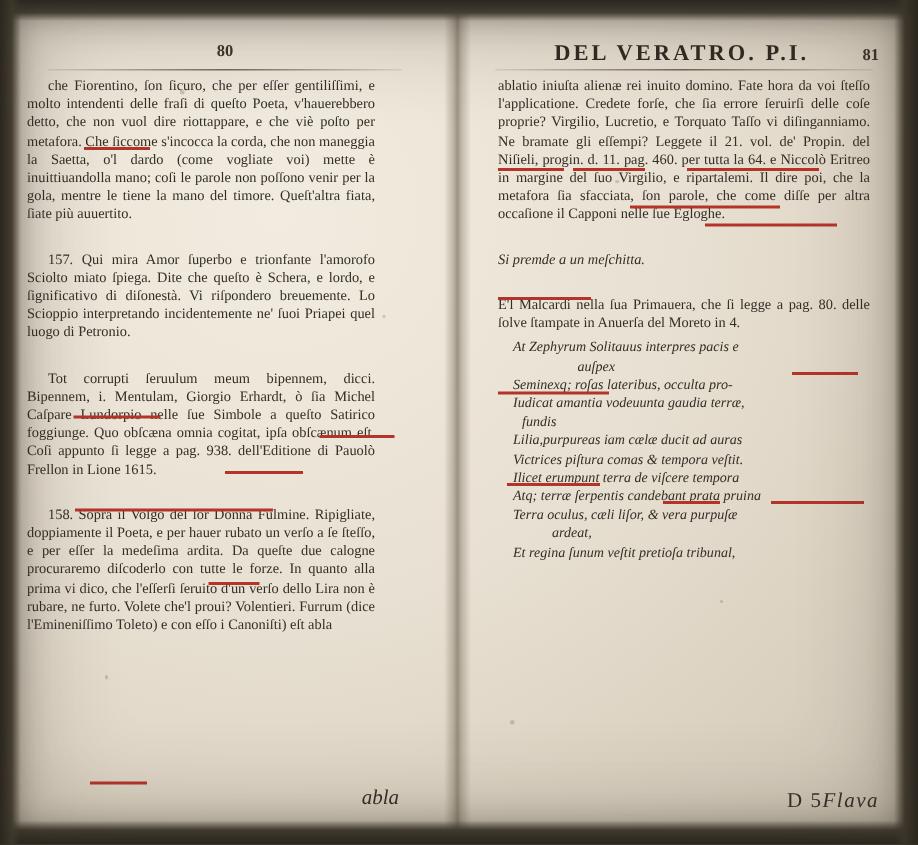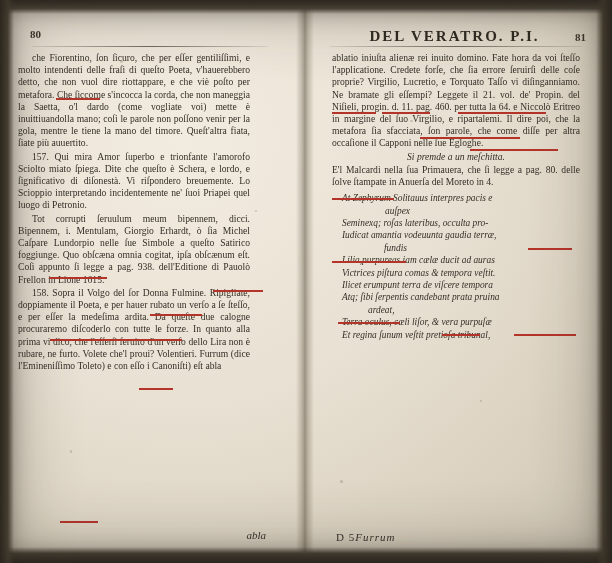--- a/index.html
+++ b/index.html
@@ -47,20 +47,21 @@
   .page{
     position:absolute;top:0;height:563px;
   }
   .page-left{left:0;width:300px;}
   .page-right{left:310px;width:302px;}
 
   .hdr{
     position:absolute;top:28px;width:100%;
     display:flex;align-items:baseline;
     font-family:"Liberation Serif", serif;
+    justify-content:center;
   }
   .folio{
     font-size:11px;color:#3a332a;font-weight:bold;
   }
   .hdr-title{
     flex:1;text-align:center;
     font-size:15px;letter-spacing:3px;color:#2f2a22;
     font-variant:small-caps;font-weight:bold;
   }
   .rule{
@@ -72,38 +73,38 @@
     position:absolute;top:52px;
     font-size:9.6px;line-height:12.2px;
     color:#332e26;
     text-align:justify;
     font-family:"Liberation Serif", serif;
   }
   .col-left{left:18px;width:232px;}
   .col-right{left:22px;width:248px;}
 
   .para{margin:0 0 0 0;}
-  .para + .para{margin-top:1px;}
+  .para + .para{margin-top:18px;}
   .ind{display:inline-block;width:14px;}
   .ital{font-style:italic;}
-  .ctr{text-align:center;}
+  .ctr{text-align:left;}
 
   .verse{
     font-style:italic;font-size:9.4px;line-height:12.4px;
     margin-left:10px;
   }
   .catchword{
     position:absolute;bottom:22px;right:34px;
-    font-size:11px;font-style:italic;color:#35302a;
+    font-size:14px;font-style:italic;color:#35302a;
   }
   .sig-right{
     position:absolute;bottom:20px;left:0;width:100%;
-    display:flex;justify-content:flex-start;
+    display:flex;justify-content:flex-end;
     padding:0 26px;box-sizing:border-box;
-    font-size:11px;color:#35302a;letter-spacing:1px;
+    font-size:14px;color:#35302a;letter-spacing:1px;
   }
   
   .speck{position:absolute;border-radius:50%;background:rgba(90,78,60,0.25);}
 </style>
 </head>
 <body>
 
 <div class="page-scan">
 
   <div class="page page-left">
@@ -142,45 +143,45 @@
     <div class="col col-right">
       <p class="para"><span>ablatio iniuſta alienæ rei inuito domino. Fate hora da voi ſteſſo l'applicatione. Credete forſe, che ſia errore ſeruirſi delle coſe proprie? Virgilio, Lucretio, e Torquato Taſſo vi diſinganniamo. Ne bramate gli eſſempi? Leggete il 21. vol. de' Propin. del Niſieli, progin. d. 11. pag. 460. per tutta la 64. e Niccolò Eritreo in margine del ſuo Virgilio, e ripartalemi. Il dire poi, che la metafora ſia sfacciata, ſon parole, che come diſſe per altra occaſione il Capponi nelle ſue Egloghe.</span></p>
       <p class="para ctr ital"><span>Si premde a un meſchitta.</span></p>
       <p class="para"><span>E'l Malcardi nella ſua Primauera, che ſi legge a pag. 80. delle ſolve ſtampate in Anuerſa del Moreto in 4.</span></p>
 
       <div style="height:4px"></div>
       <div class="verse">At Zephyrum Solitauus interpres pacis e</div>
       <div class="verse" style="margin-left:53px">auſpex</div>
       <div class="verse">Seminexq; roſas lateribus, occulta pro-</div>
       <div class="verse">Iudicat amantia vodeuunta gaudia terræ,</div>
-      <div class="verse" style="margin-left:52px">fundis</div>
+      <div class="verse" style="margin-left:16px">fundis</div>
       <div class="verse">Lilia,purpureas iam cælæ ducit ad auras</div>
       <div class="verse">Victrices piſtura comas &amp; tempora veſtit.</div>
       <div class="verse">Ilicet erumpunt terra de viſcere tempora</div>
-      <div class="verse">Atq; ſibi ſerpentis candebant prata pruina</div>
+      <div class="verse">Atq; terræ ſerpentis candebant prata pruina</div>
+      <div class="verse">Terra oculus, cæli liſor, &amp; vera purpuſæ</div>
       <div class="verse" style="margin-left:36px">ardeat,</div>
-      <div class="verse">Terra oculus, cæli liſor, &amp; vera purpuſæ</div>
       <div class="verse">Et regina ſunum veſtit pretioſa tribunal,</div>
     </div>
 
     <div class="rule" style="left:22px;top:112px;width:44px;height:2px;background:#b5342a;"></div>
     <div class="rule" style="left:72px;top:112px;width:48px;height:2px;background:#b5342a;"></div>
     <div class="rule" style="left:148px;top:112px;width:88px;height:2px;background:#b5342a;"></div>
     <div class="rule" style="left:110px;top:137px;width:100px;height:2px;background:#b5342a;"></div>
     <div class="rule" style="left:160px;top:149px;width:88px;height:2px;background:#b5342a;"></div>
     <div class="rule" style="left:22px;top:198px;width:62px;height:2px;background:#b5342a;"></div>
     <div class="rule" style="left:218px;top:248px;width:44px;height:2px;background:#b5342a;"></div>
     <div class="rule" style="left:22px;top:261px;width:74px;height:2px;background:#b5342a;"></div>
     <div class="rule" style="left:28px;top:322px;width:62px;height:2px;background:#b5342a;"></div>
     <div class="rule" style="left:132px;top:334px;width:38px;height:2px;background:#b5342a;"></div>
     <div class="rule" style="left:204px;top:334px;width:62px;height:2px;background:#b5342a;"></div>
 
     <div class="sig-right">
       <span>D 5</span>
-      <span style="font-style:italic">Furrum</span>
+      <span style="font-style:italic">Flava</span>
     </div>
   </div>
 
   <div class="gutter"></div>
 
   <div class="speck" style="left:120px;top:60px;width:3px;height:3px;"></div>
   <div class="speck" style="left:255px;top:210px;width:2px;height:2px;"></div>
   <div class="speck" style="left:410px;top:120px;width:3px;height:2px;"></div>
   <div class="speck" style="left:480px;top:400px;width:2px;height:2px;"></div>
   <div class="speck" style="left:70px;top:450px;width:2px;height:3px;"></div>

